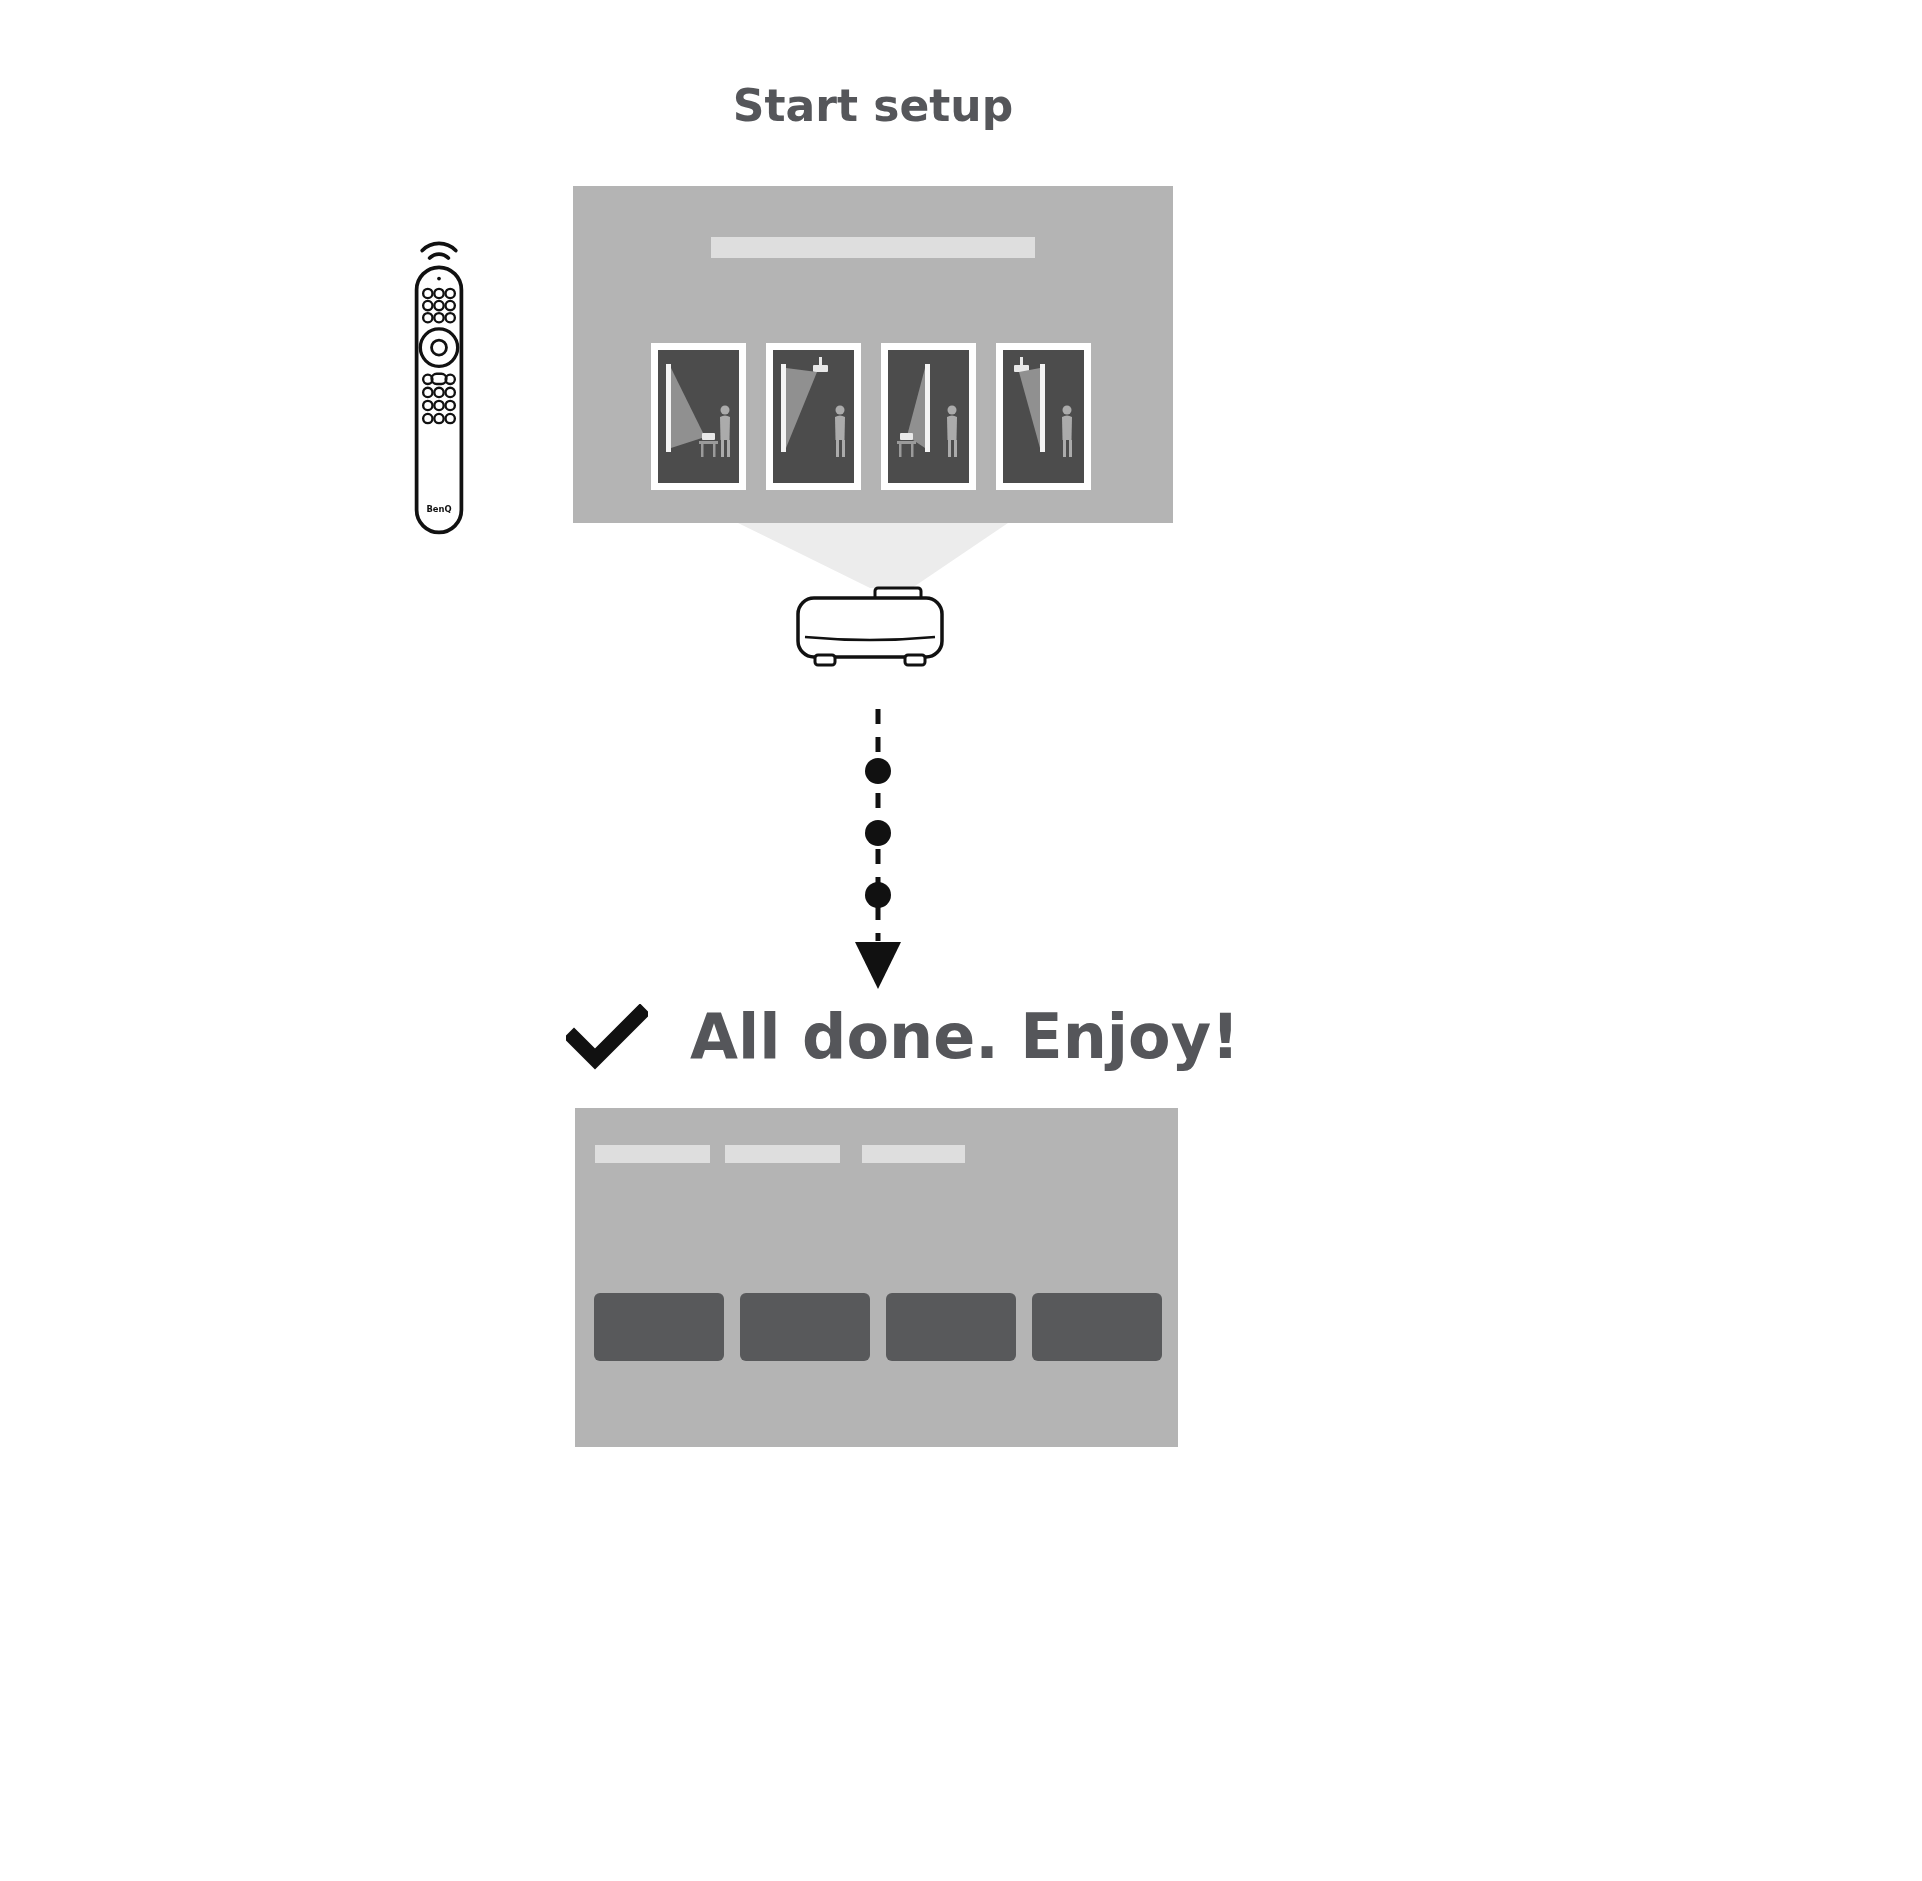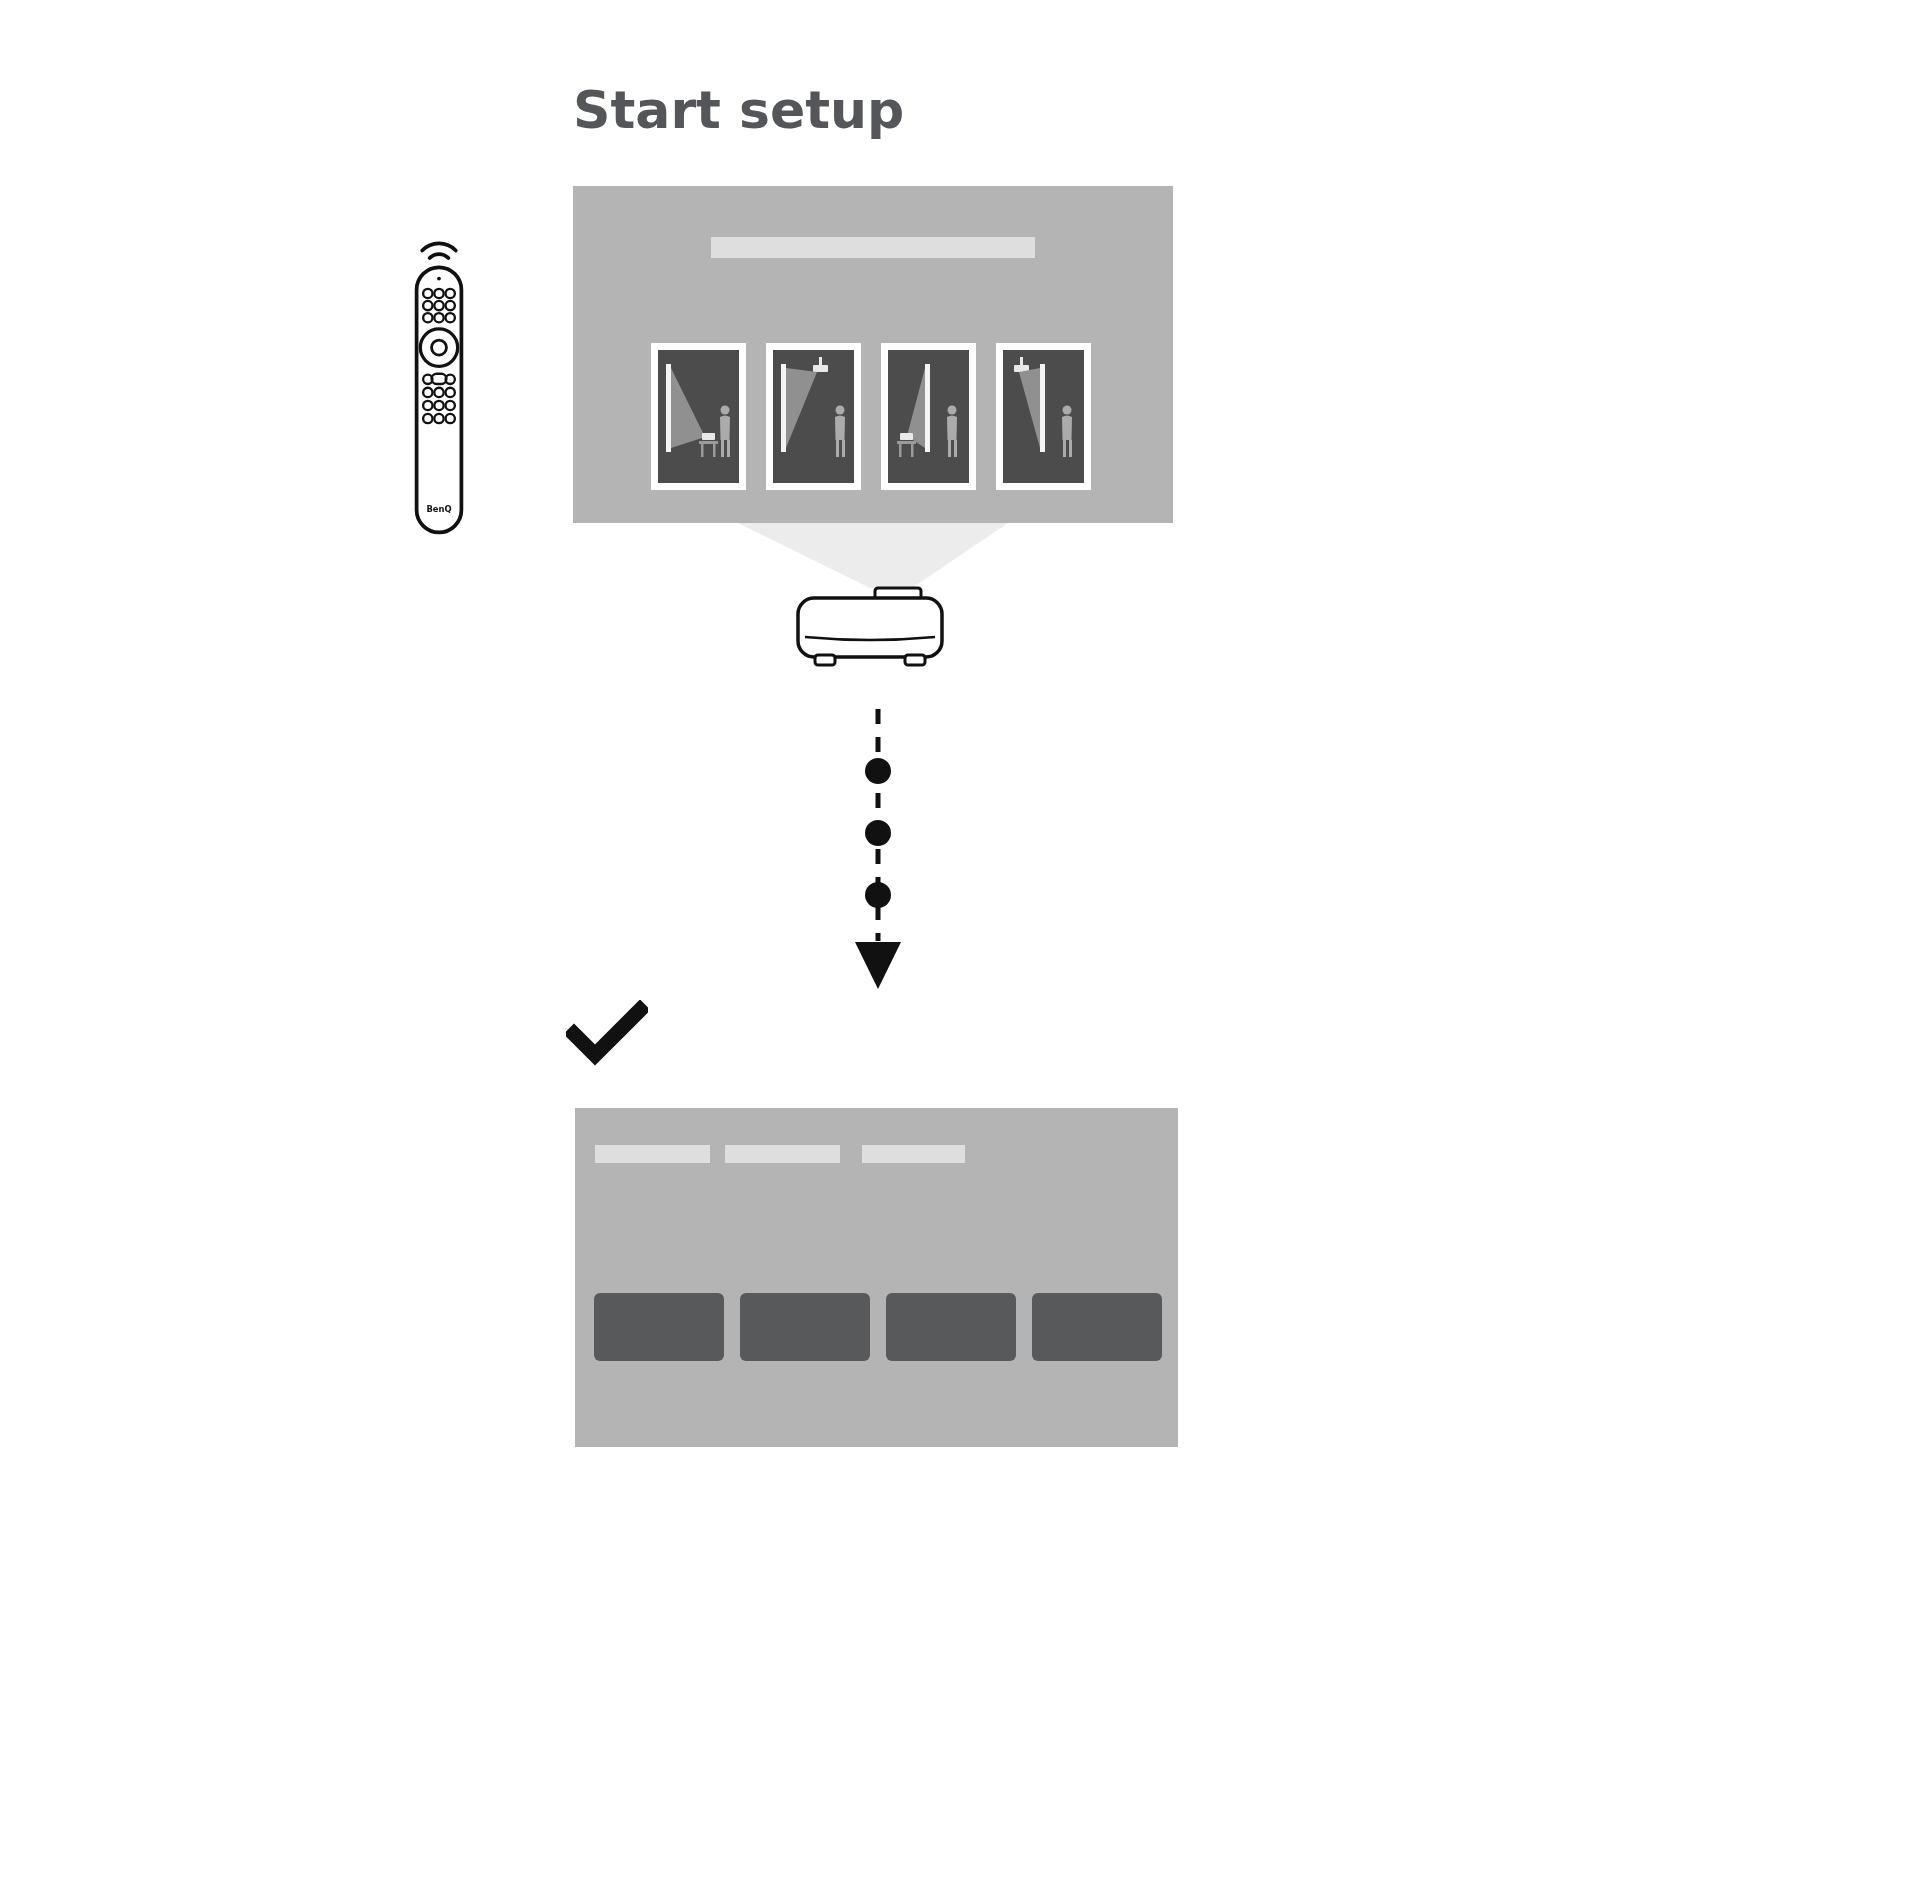--- a/index.html
+++ b/index.html
@@ -4,21 +4,21 @@
 <style>
   * { margin:0; padding:0; box-sizing:border-box; }
   html, body { background:#ffffff; }
   body {
     width:1922px; height:1881px; position:relative; overflow:hidden;
     font-family:"DejaVu Sans","Liberation Sans",sans-serif;
   }
 
   .page-title {
     position:absolute; left:573px; top:80px; width:600px;
-    font-size:52px; font-weight:700; color:#55565a;
+    text-align:center; font-size:44px; font-weight:700; color:#55565a;
   }
 
   .remote { position:absolute; left:397px; top:230px; width:84px; height:308px; }
   .remote svg { width:100%; height:100%; display:block; }
 
   .screen { position:absolute; background:#b4b4b4; }
   .setup-screen { left:573px; top:186px; width:600px; height:337px; }
 
   .screen-title-bar {
     position:absolute; left:138px; top:51px; width:324px; height:21px;
@@ -188,20 +188,21 @@
     <circle cx="30" cy="128" r="13" fill="#111"></circle>
     <circle cx="30" cy="190" r="13" fill="#111"></circle>
     <polygon points="7,237 53,237 30,284" fill="#111"></polygon>
   </svg>
 </div>
 
 <div class="done-row">
   <svg class="check" viewBox="0 0 82 66">
     <path d="M8 34 L29 55 L74 10" fill="none" stroke="#111" stroke-width="15" stroke-linecap="square" stroke-linejoin="miter"></path>
   </svg>
+  <div class="done-text">All done. Enjoy!</div>
 </div>
 
 <div class="screen home-screen">
   <div class="menu-bar b1"></div>
   <div class="menu-bar b2"></div>
   <div class="menu-bar b3"></div>
   <div class="tiles-row">
     <div class="tile"></div>
     <div class="tile"></div>
     <div class="tile"></div>

